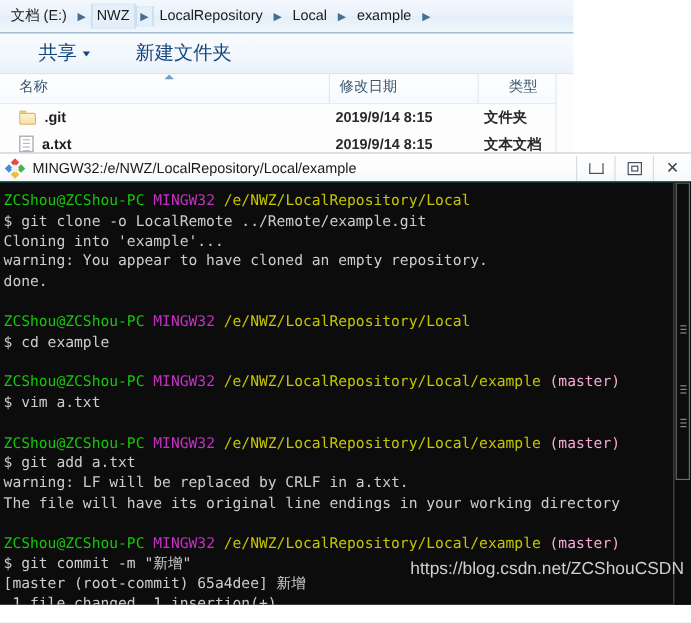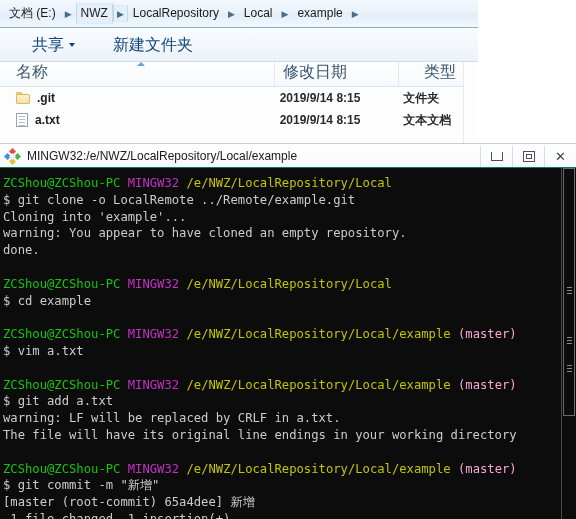--- a/index.html
+++ b/index.html
@@ -119,21 +119,21 @@
   
   #column-header {
     position: absolute;
     left: 0; top: 62px;
     width: 478px; height: 24px;
     background: linear-gradient(to bottom, #fdfefe 0%, #f7fafd 100%);
     border-bottom: 1px solid #dfe6ee;
     display: flex;
   }
   .col-h {
-    font-size: 16px;
+    font-size: 12px;
     color: #3b566f;
     display: flex;
     align-items: center;
     padding-bottom: 3px;
     box-sizing: border-box;
     position: relative;
   }
   .col-h + .col-h { border-left: 1px solid #e2e9f0; }
   .col-name { width: 274px; padding-left: 16px; }
   .col-date { width: 124px; padding-left: 8px; }
@@ -213,21 +213,21 @@
     left: 463px; top: 62px;
     width: 15px; height: 81px;
     background: #fdfdfd;
     border-left: 1px solid #e2e9f0;
   }
 
   
   #terminal-window {
     position: absolute;
     left: 0;
-    top: 143px;
+    top: 127px;
     width: 570px;
     height: 376px;
   }
   #term-titlebar {
     position: absolute;
     left: 0; top: 0;
     width: 576px; height: 24px;
     background: linear-gradient(to bottom, #ffffff 0%, #fbfcfd 60%, #f4f6f8 100%);
     border-top: 1px solid #c7cdd4;
     display: flex;
@@ -453,14 +453,15 @@
         <span class="thumb-grip" style="top:121px"></span>
         <span class="thumb-grip" style="top:124px"></span>
         <span class="thumb-grip" style="top:168px"></span>
         <span class="thumb-grip" style="top:171px"></span>
         <span class="thumb-grip" style="top:174px"></span>
         <span class="thumb-grip" style="top:196px"></span>
         <span class="thumb-grip" style="top:199px"></span>
         <span class="thumb-grip" style="top:202px"></span>
       </div>
     </div>
+    <div id="watermark">https://blog.csdn.net/ZCShouCSDN</div>
   </div>
 </div>
 
 </body></html>

